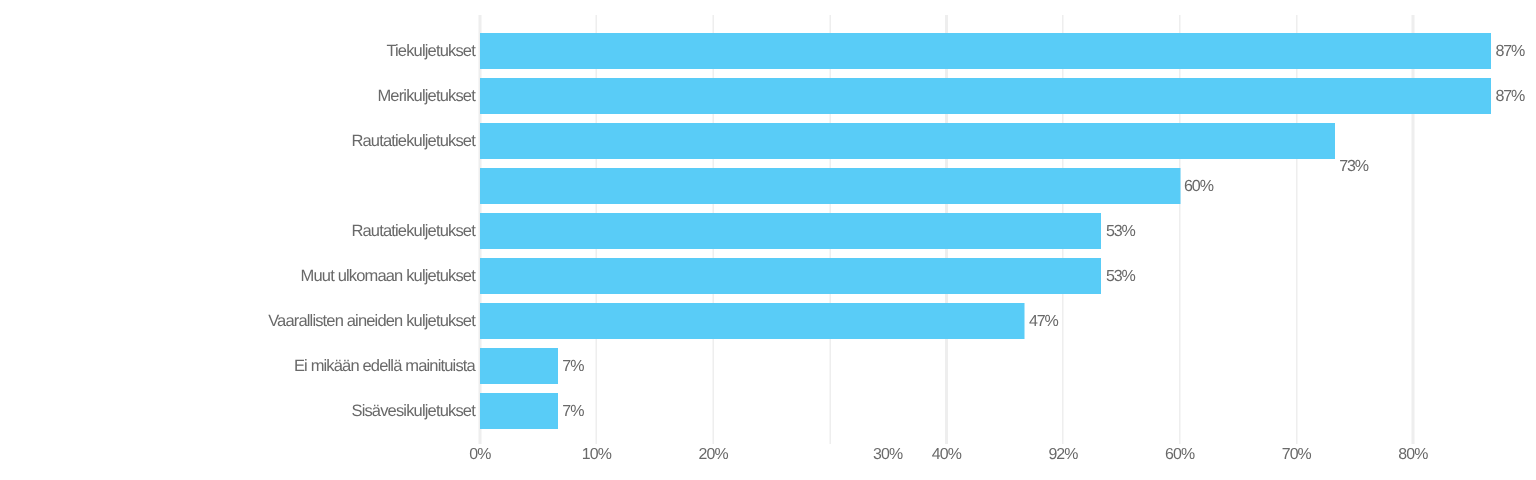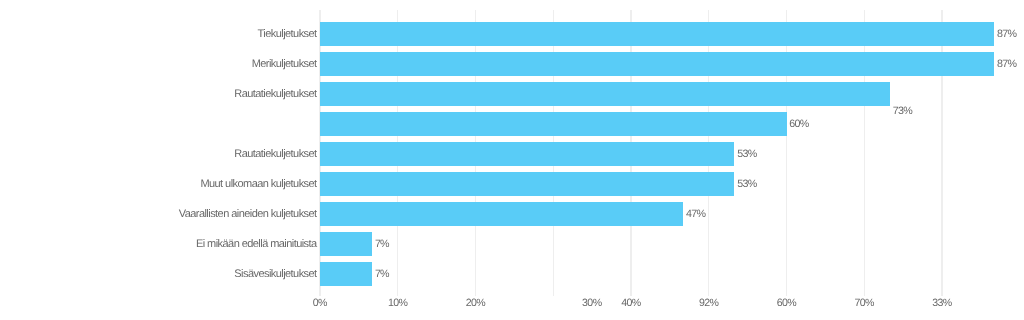--- a/index.html
+++ b/index.html
@@ -85,16 +85,16 @@
 
   <div class="axis-layer">
     <div class="tick-label" style="left: 319.5px; color: rgb(105, 105, 105);">0%</div>
     <div class="tick-label" style="left: 397.26px; color: rgb(105, 105, 105);">10%</div>
     <div class="tick-label" style="left: 475.02px; color: rgb(105, 105, 105);">20%</div>
     <div class="tick-label" style="left: 552.78px; color: rgb(105, 105, 105); margin-left: 39px;">30%</div>
     <div class="tick-label" style="left: 630.54px; color: rgb(105, 105, 105); text-align: center;">40%</div>
     <div class="tick-label" style="left: 708.3px; color: rgb(105, 105, 105);">92%</div>
     <div class="tick-label" style="left: 786.06px; color: rgb(105, 105, 105);">60%</div>
     <div class="tick-label" style="left: 863.82px; color: rgb(105, 105, 105);">70%</div>
-    <div class="tick-label" style="left: 941.58px; color: rgb(105, 105, 105);">33%</div>
+    <div class="tick-label" style="left: 941.58px; color: rgb(105, 105, 105);">80%</div>
   </div>
 
 </div>
 
 </body></html>

